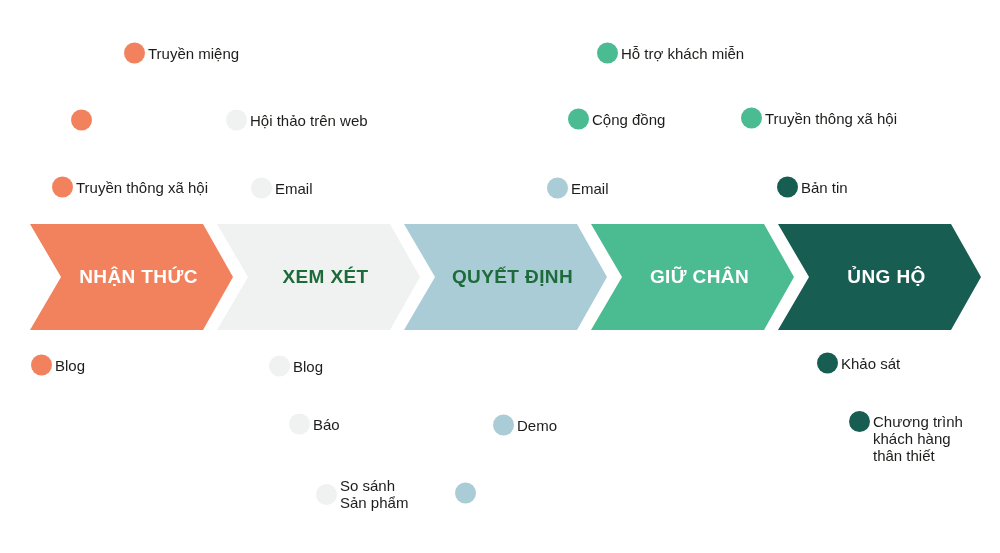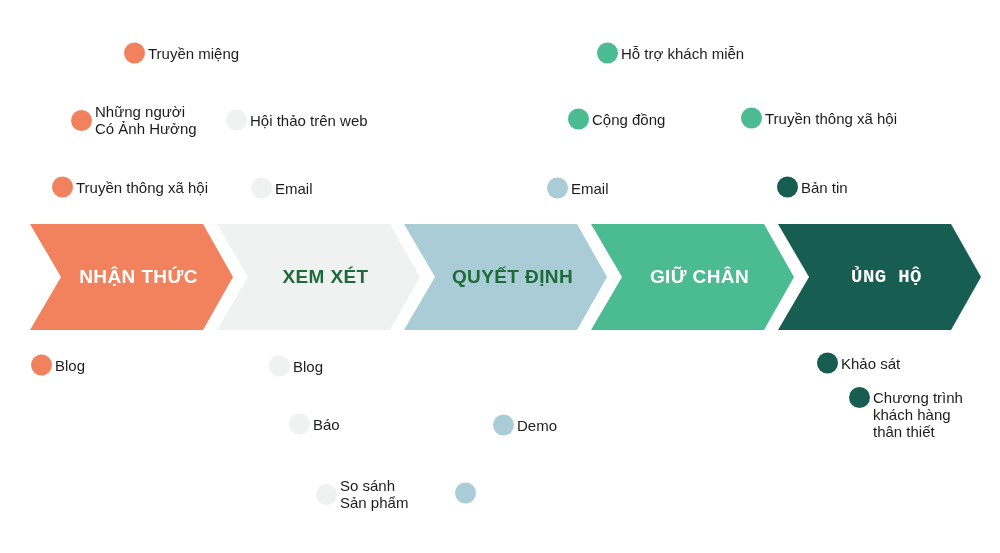--- a/index.html
+++ b/index.html
@@ -19,21 +19,21 @@
     clip-path:polygon(0 0,173px 0,203px 50%,173px 100%,0 100%,31px 50%);
   }
   .stage .stage-label{
     font-weight:bold;font-size:19px;letter-spacing:0.4px;
     padding-left:14px;white-space:nowrap;
   }
   .stage[data-stage="awareness"]{background:var(--c-awareness);}
   .stage[data-stage="consideration"]{background:var(--c-consideration);}
   .stage[data-stage="decision"]{background:var(--c-decision);}
   .stage[data-stage="retention"]{background:var(--c-retention);}
-  .stage[data-stage="advocacy"]{background:var(--c-advocacy);font-family:Liberation Mono, monospace;}
+  .stage[data-stage="advocacy"]{background:var(--c-advocacy);}
   .stage[data-stage="awareness"] .stage-label,
   .stage[data-stage="retention"] .stage-label,
   .stage[data-stage="advocacy"] .stage-label{color:var(--c-white);}
   .stage[data-stage="consideration"] .stage-label,
   .stage[data-stage="decision"] .stage-label{color:var(--c-stage_text_green);}
   .stage-1{left:30px;} .stage-2{left:217px;} .stage-3{left:404px;}
   .stage-4{left:591px;} .stage-5{left:778px;}
   
   .tp{
     position:absolute;display:flex;align-items:center;gap:3px;
@@ -76,22 +76,20 @@
       <span class="stage-label">ỦNG HỘ</span>
     </div>
   </div>
 
   <div class="tp" style="left:124px;top:53px">
     <span class="dot" data-stage="awareness"></span>
     <span class="tp-label">Truyền miệng</span>
   </div>
   <div class="tp" style="left:71px;top:120px">
     <span class="dot" data-stage="awareness"></span>
-    <span class="tp-label">Những người
-Có Ảnh Hưởng</span>
   </div>
   <div class="tp" style="left:226px;top:120px">
     <span class="dot" data-stage="consideration"></span>
     <span class="tp-label">Hội thảo trên web</span>
   </div>
   <div class="tp" style="left:52px;top:187px">
     <span class="dot" data-stage="awareness"></span>
     <span class="tp-label">Truyền thông xã hội</span>
   </div>
   <div class="tp" style="left:251px;top:188px">
@@ -141,20 +139,20 @@
     <span class="tp-label"></span>
   </div>
   <div class="tp" style="left:493px;top:425px">
     <span class="dot" data-stage="decision"></span>
     <span class="tp-label">Demo</span>
   </div>
   <div class="tp" style="left:817px;top:363px">
     <span class="dot" data-stage="advocacy"></span>
     <span class="tp-label">Khảo sát</span>
   </div>
-  <div class="tp tp--topalign" style="left:849px;top:389px">
+  <div class="tp tp--topalign" style="left:849px;top:413px">
     <span class="dot" data-stage="advocacy"></span>
     <span class="tp-label">Chương trình
 khách hàng
 thân thiết</span>
   </div>
 
 </div>
 
 </body></html>

